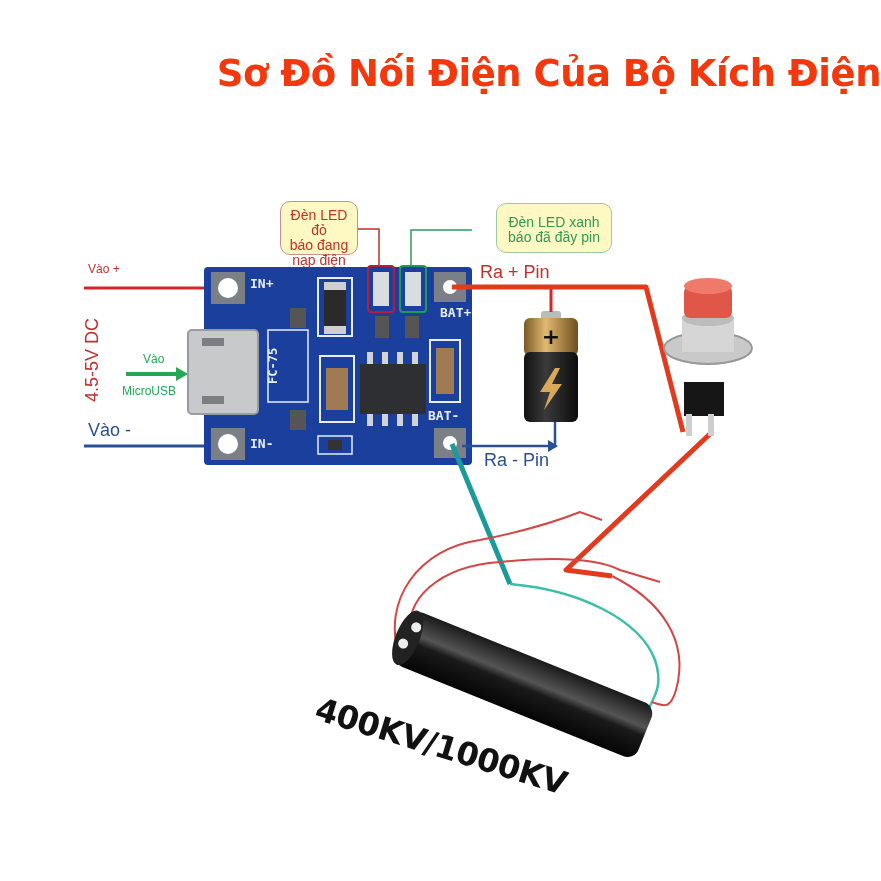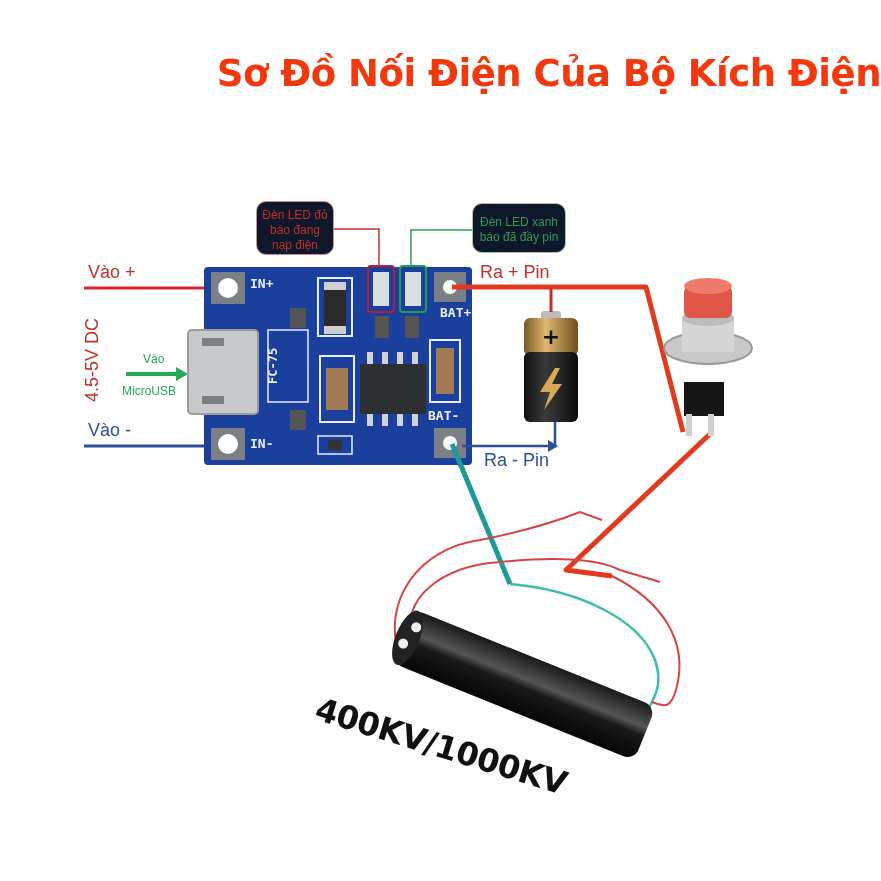--- a/index.html
+++ b/index.html
@@ -1,20 +1,20 @@
 <!DOCTYPE html>
 <html><head>
 <meta charset="utf-8">
 <style>
   html, body { margin:0; padding:0; background:#ffffff; }
   body { width:881px; height:881px; position:relative; overflow:hidden; font-family:"Liberation Sans", sans-serif; }
   .title { position:absolute; left:0; top:52px; width:881px; text-align:right; font-family:"DejaVu Sans", sans-serif; font-weight:bold; font-size:37px; color:#f2380c; letter-spacing:-0.5px; }
   svg.canvas { position:absolute; left:0; top:0; }
   .lbl { position:absolute; white-space:nowrap; }
-  .callout { position:absolute; border-radius:10px; background:#0f172a; text-align:center; font-size:12px; line-height:15px; padding-top:6px; box-sizing:border-box; }
+  .callout { position:absolute; border-radius:10px; background:#fef9c3; text-align:center; font-size:14px; line-height:15px; padding-top:6px; box-sizing:border-box;margin-left:24px; }
   .callout.red { border:1.5px solid #c98f8f; color:#c0302c; }
   .callout.green { border:1.5px solid #9cc8a6; color:#2e9a56; }
   .pcb-txt { position:absolute; color:#e8eef8; font-family:"DejaVu Sans Mono", monospace; font-weight:bold; font-size:13px; }
   .kv { position:absolute; left:322px; top:690px; font-family:"DejaVu Sans", sans-serif; font-weight:bold; font-size:32px; color:#111; transform:rotate(17deg); transform-origin:left top; letter-spacing:-0.5px; }
 </style>
 </head>
 <body>
 
 <div class="title">Sơ Đồ Nối Điện Của Bộ Kích Điện</div>
 
@@ -149,26 +149,26 @@
     <circle cx="404" cy="670" r="5" fill="#eee"></circle>
     <circle cx="398" cy="690" r="5" fill="#eee"></circle>
   </g>
 </svg>
 
 <div class="callout red" style="left:256px;top:201px;width:78px;height:54px;">
   <div>Đèn LED đỏ</div>
   <div>báo đang</div>
   <div>nạp điện</div>
 </div>
-<div class="callout green" style="left:472px;top:203px;width:94px;height:50px;padding-top:11px;">
+<div class="callout green" style="left:472px;top:203px;width:116px;height:50px;padding-top:11px;">
   <div>Đèn LED xanh</div>
   <div>báo đã đầy pin</div>
 </div>
 
-<div class="lbl" style="left:88px;top:262px;font-size:18px;color:#c0302c;">Vào  +</div>
+<div class="lbl" style="left:88px;top:262px;font-size:12px;color:#c0302c;">Vào  +</div>
 <div class="lbl" style="left:88px;top:420px;font-size:18px;color:#2b4f94;">Vào  -</div>
 <div class="lbl" style="left:82px;top:402px;font-size:18px;color:#c0302c;transform:rotate(-90deg);transform-origin:left top;">4.5-5V DC</div>
 <div class="lbl" style="left:143px;top:352px;font-size:12px;color:#24a855;">Vào</div>
 <div class="lbl" style="left:122px;top:384px;font-size:12px;color:#24a855;text-align:center;">MicroUSB</div>
 
 <div class="pcb-txt" style="left:250px;top:276px;">IN+</div>
 <div class="pcb-txt" style="left:250px;top:436px;">IN-</div>
 <div class="pcb-txt" style="left:428px;top:305px;padding-left:12px;">BAT+</div>
 <div class="pcb-txt" style="left:428px;top:408px;">BAT-</div>
 <div class="pcb-txt" style="left:266px;top:384px;font-size:12px;transform:rotate(-90deg);transform-origin:left top;">FC-75</div>

